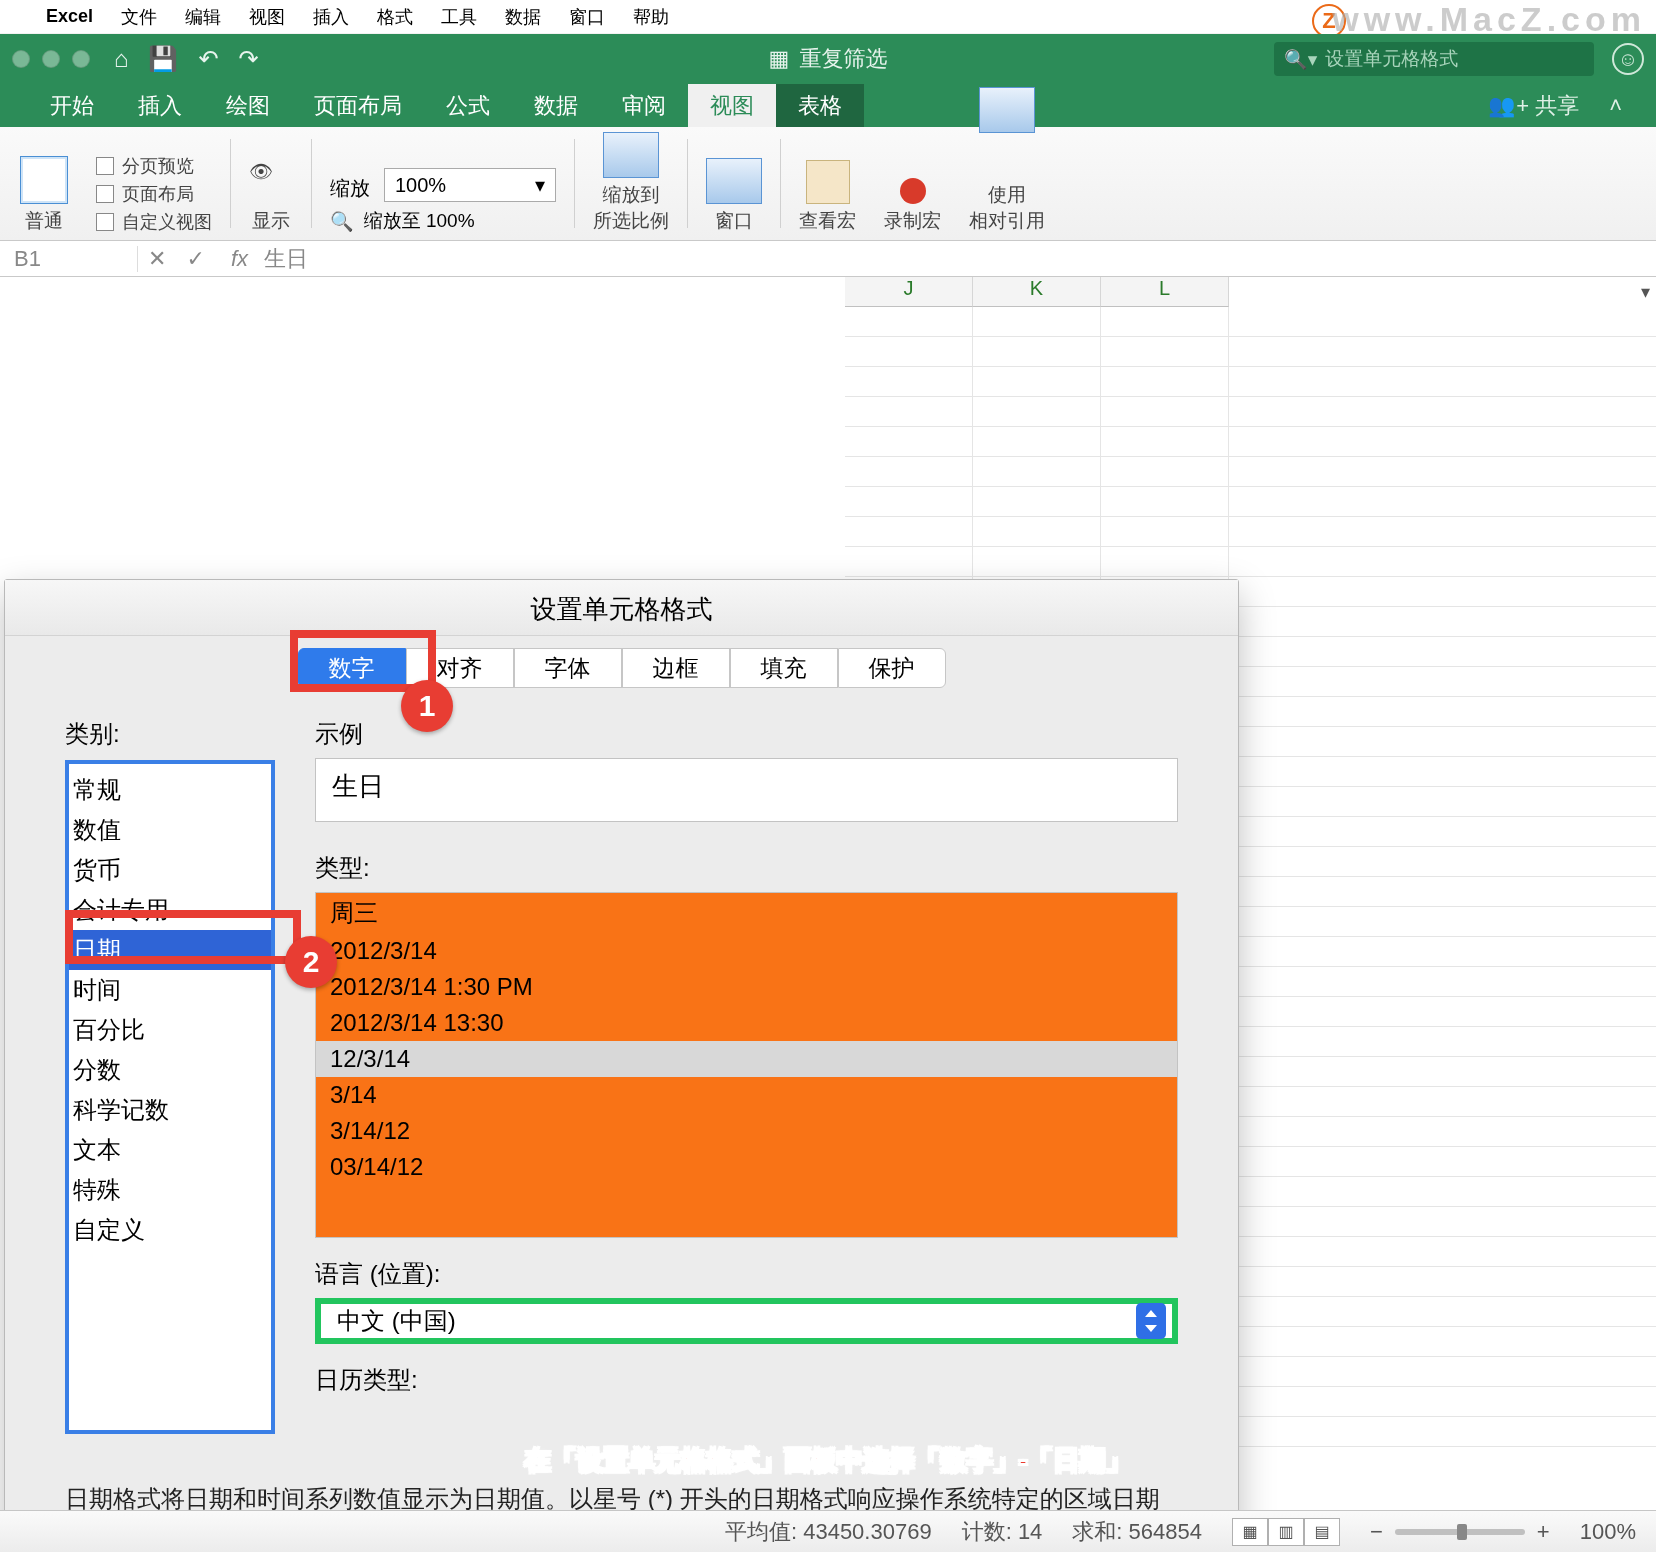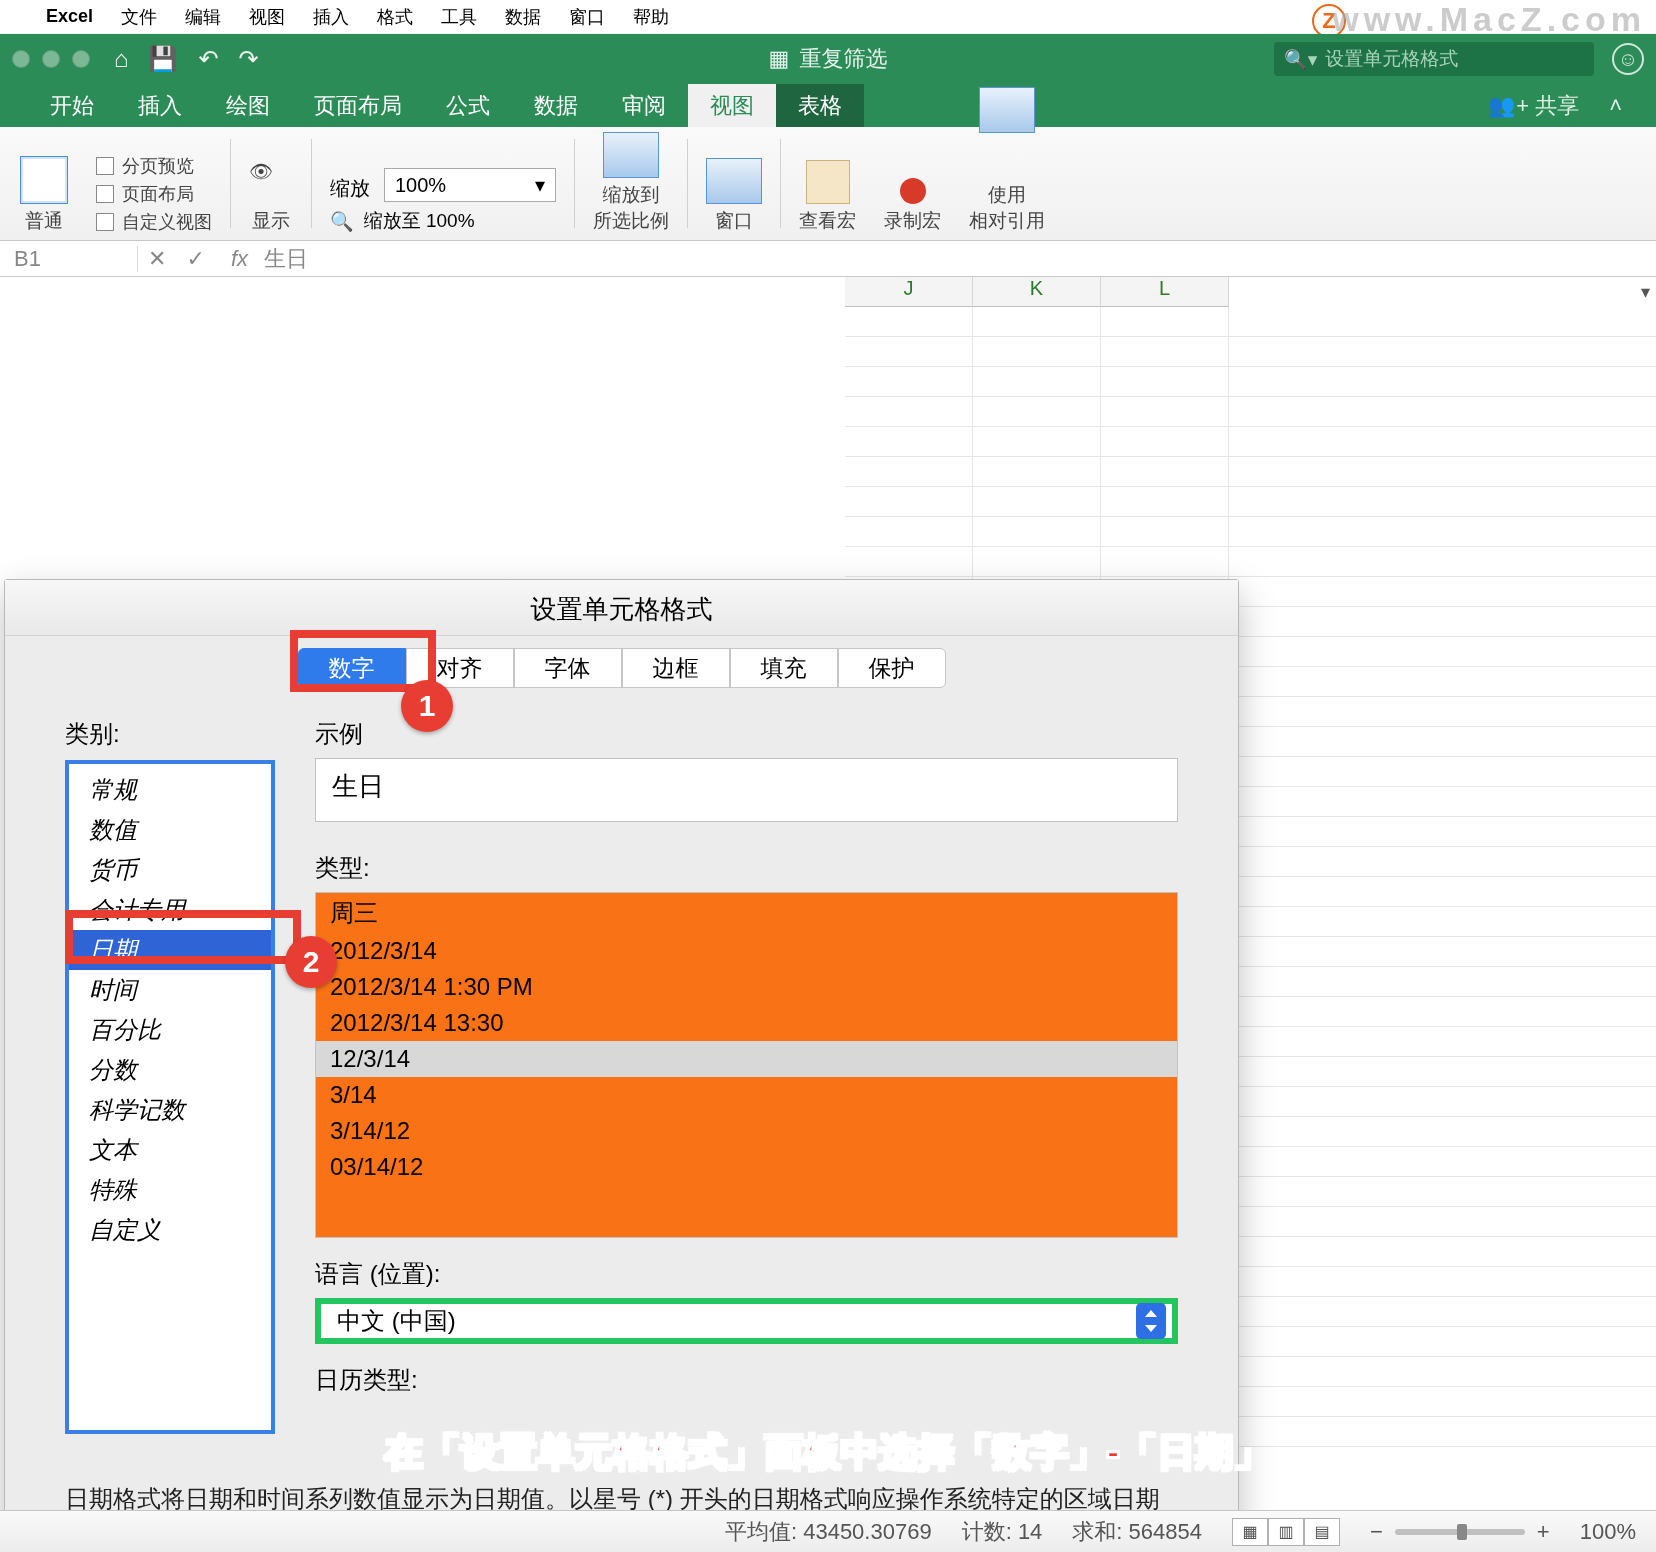--- a/index.html
+++ b/index.html
@@ -67,38 +67,38 @@
 .hl-box1 { position:absolute; left:285px; top:50px; width:146px; height:62px; border:8px solid #e83d33; z-index:10; pointer-events:none;}
 .hl-box2 { position:absolute; left:60px; top:330px; width:236px; height:54px; border:8px solid #e83d33; z-index:10; pointer-events:none;}
 .badge { position:absolute; width:52px; height:52px; border-radius:50%; background:#e83d33; color:#fff; font-size:30px; font-weight:600; display:flex;align-items:center;justify-content:center; box-shadow:0 2px 4px rgba(0,0,0,0.3); z-index:11; pointer-events:none;}
 .badge1{left:396px; top:100px;}
 .badge2{left:280px; top:356px;}
 
 .dlg-body{display:flex; padding: 30px 60px 0 60px; gap:40px;}
 .cat-col{width:210px;}
 .cat-label{font-size:24px; margin-bottom:10px;}
 .cat-list{height:674px; background:#fff; border:4px solid #3a7fe6; padding:6px 0; overflow:hidden;}
-.cat-list div{padding:4px 20px; font-size:24px;font-style:italic;}
+.cat-list div{padding:4px 4px; font-size:24px;}
 .cat-list div.sel{background:#2f64d6; color:#fff;}
 
 .right-col{flex:1;}
 .sect-label{font-size:24px; margin:0 0 8px 0;}
 .sample-box{height:64px; background:#fff; border:1px solid #c3c3c3; padding:10px 16px; font-size:26px; margin-bottom:30px;}
 .type-list{height:346px; background:#f97316; border:1px solid #c3c3c3; overflow:hidden;}
 .type-list div{padding:4px 14px; font-size:24px;}
 .type-list div.sel{background:#d8d8d8;}
 .combo{height:46px; background:#fff; border:6px solid #22c55e; display:flex; align-items:center; justify-content:space-between; padding:0 6px 0 16px; font-size:24px; margin-bottom:20px;}
 .combo .arrows{width:30px;height:36px;background:#2f6fe6;border-radius:5px;position:relative;}
 .combo .arrows::before{content:"";position:absolute;left:9px;top:7px;border-left:6px solid transparent;border-right:6px solid transparent;border-bottom:7px solid #fff;}
 .combo .arrows::after{content:"";position:absolute;left:9px;bottom:7px;border-left:6px solid transparent;border-right:6px solid transparent;border-top:7px solid #fff;}
 
 .dlg-footer-text{position:absolute; left:60px; bottom:150px; right:60px; font-size:24px; line-height:1.55; color:#222;}
 
 
-.annotation { position:absolute; left:0; right:0; bottom:74px; text-align:center; font-size:38px; font-weight:800; color:#eb3b2f;
+.annotation { position:absolute; left:0; right:0; bottom:74px; text-align:center; font-size:26px; font-weight:800; color:#eb3b2f;
   -webkit-text-stroke: 2px #fff; text-shadow: 0 0 4px #fff, 2px 2px 0 #fff, -2px -2px 0 #fff, 2px -2px 0 #fff, -2px 2px 0 #fff;}
 
 
 .statusbar{position:absolute;left:0;right:0;bottom:0;height:42px;background:linear-gradient(#fafafa,#ececec);border-top:1px solid #c6c6c6;display:flex;align-items:center;justify-content:flex-end;padding:0 20px;gap:30px;font-size:22px;color:#555;}
 .view-icons{display:flex;gap:0;}
 .view-icons span{width:36px;height:28px;border:1px solid #b0b0b0;background:#fff;display:flex;align-items:center;justify-content:center;font-size:16px;}
 .zoom-ctrl{display:flex;align-items:center;gap:12px;}
 .zoom-track{width:130px;height:6px;background:#c0c0c0;border-radius:3px;position:relative;}
 .zoom-thumb{position:absolute;left:62px;top:-5px;width:10px;height:16px;background:#888;border-radius:2px;}
 </style>

